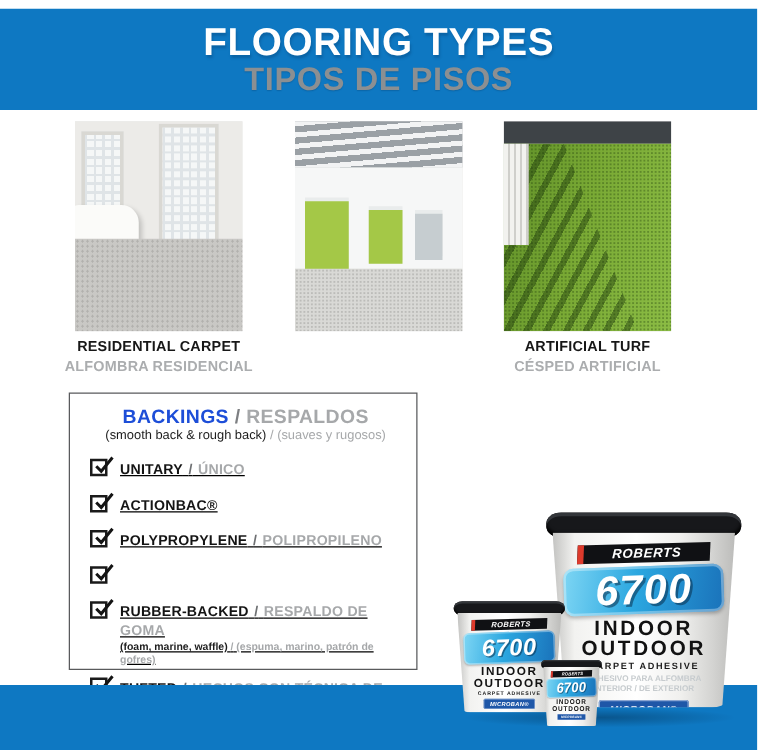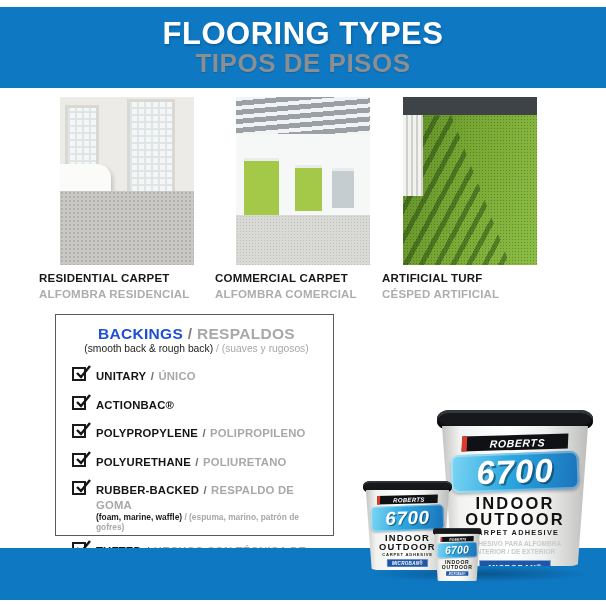--- a/index.html
+++ b/index.html
@@ -48,38 +48,38 @@
             background-image:radial-gradient(rgba(30,60,10,.35) 1px,transparent 1px),
                              linear-gradient(105deg,#5f8f28 0%,#79a934 45%,#8cbd45 100%);
             background-size:3px 3px,100% 100%;}
   .p3-shadows{position:absolute;left:0;top:11%;width:80%;height:89%;
               background:repeating-linear-gradient(118deg,rgba(15,40,5,.38) 0 5px,transparent 5px 14px);
               clip-path:polygon(0 0,45% 0,100% 100%,0 100%);}
   .p3-fence{position:absolute;left:0;top:11%;width:15%;height:48%;
             background:repeating-linear-gradient(90deg,#f2f2ef 0 3px,#cfcfcb 3px 5px);}
 
   
-  .caption{position:absolute;top:270px;width:176px;text-align:left;line-height:16px;}
+  .caption{position:absolute;top:270px;width:176px;text-align:center;line-height:16px;}
   .caption.c1{left:39px;} .caption.c2{left:215px;} .caption.c3{left:382px;}
   .caption .en{display:block;color:#171717;font-weight:bold;font-size:11.5px;letter-spacing:.2px;}
   .caption .es{display:block;color:#abadaf;font-weight:bold;font-size:11.5px;letter-spacing:.2px;}
 
   
   .backings{position:absolute;left:55px;top:314px;width:279px;height:222px;background:#ffffff;
             border:1.5px solid #595a5c;padding:10px 10px 8px 14px;}
   .bk-title{text-align:center;font-size:15.5px;font-weight:bold;letter-spacing:.3px;line-height:17px;}
   .bk-title .en{color:#1d4ed8;} .bk-title .sep{color:#7d7f82;} .bk-title .es{color:#a6a8aa;}
   .bk-sub{text-align:center;font-size:10.3px;font-weight:normal;line-height:12px;margin-top:1px;}
   .bk-sub .en{color:#1c1c1c;} .bk-sub .sep,.bk-sub .es{color:#a6a8aa;}
   .rows{margin-top:11px;display:flex;flex-direction:column;gap:8.5px;}
   .check-row{display:flex;align-items:flex-start;min-height:20px;}
   .checkbox{position:relative;flex:0 0 auto;width:14px;height:14px;border:2px solid #1a1a1a;
             margin:1px 10px 0 2px;overflow:visible;}
   .checkbox svg{position:absolute;left:0px;top:-5px;width:18px;height:17px;}
-  .check-text{line-height:14px;padding-top:2px;}
+  .check-text{line-height:14px;padding-top:2px;text-decoration:underline;}
   .check-text .en{color:#141414;font-weight:bold;font-size:11.3px;letter-spacing:.2px;}
   .check-text .sep{color:#6e7073;font-weight:bold;font-size:11.3px;}
   .check-text .es{color:#a6a8aa;font-weight:bold;font-size:11.3px;letter-spacing:.2px;}
   .check-text .sub{display:block;font-size:8.4px;line-height:9.5px;margin-top:1px;}
   .check-text .sub .en2{color:#1c1c1c;font-weight:bold;}
   .check-text .sub .sep2,.check-text .sub .es2{color:#a6a8aa;font-weight:bold;}
 
   
   .band{position:absolute;left:0;top:548px;width:606px;height:52px;background:#0e78c2;z-index:5;}
 
@@ -149,24 +149,20 @@
     <div class="p3-wall"></div>
     <div class="p3-grass"></div>
     <div class="p3-shadows"></div>
     <div class="p3-fence"></div>
   </div>
 
   <div class="caption c1">
     <span class="en">RESIDENTIAL CARPET</span>
     <span class="es">ALFOMBRA RESIDENCIAL</span>
   </div>
-  <div class="caption c2">
-    <span class="en">COMMERCIAL CARPET</span>
-    <span class="es">ALFOMBRA COMERCIAL</span>
-  </div>
   <div class="caption c3">
     <span class="en">ARTIFICIAL TURF</span>
     <span class="es">CÉSPED ARTIFICIAL</span>
   </div>
 
   <div class="backings">
     <div class="bk-title">
       <span class="en">BACKINGS</span>
       <span class="sep">/</span>
       <span class="es">RESPALDOS</span>
@@ -215,25 +211,20 @@
           <span class="es">POLIPROPILENO</span>
         </div>
       </div>
 
       <div class="check-row">
         <span class="checkbox">
           <svg viewBox="0 0 18 17">
               <polyline points="3,9 7,13 16,2" fill="none" stroke="#141414" stroke-width="2.4"></polyline>
             </svg>
         </span>
-        <div class="check-text">
-          <span class="en">POLYURETHANE</span>
-          <span class="sep">/</span>
-          <span class="es">POLIURETANO</span>
-        </div>
       </div>
 
       <div class="check-row">
         <span class="checkbox">
           <svg viewBox="0 0 18 17">
               <polyline points="3,9 7,13 16,2" fill="none" stroke="#141414" stroke-width="2.4"></polyline>
             </svg>
         </span>
         <div class="check-text">
           <span class="en">RUBBER-BACKED</span>

